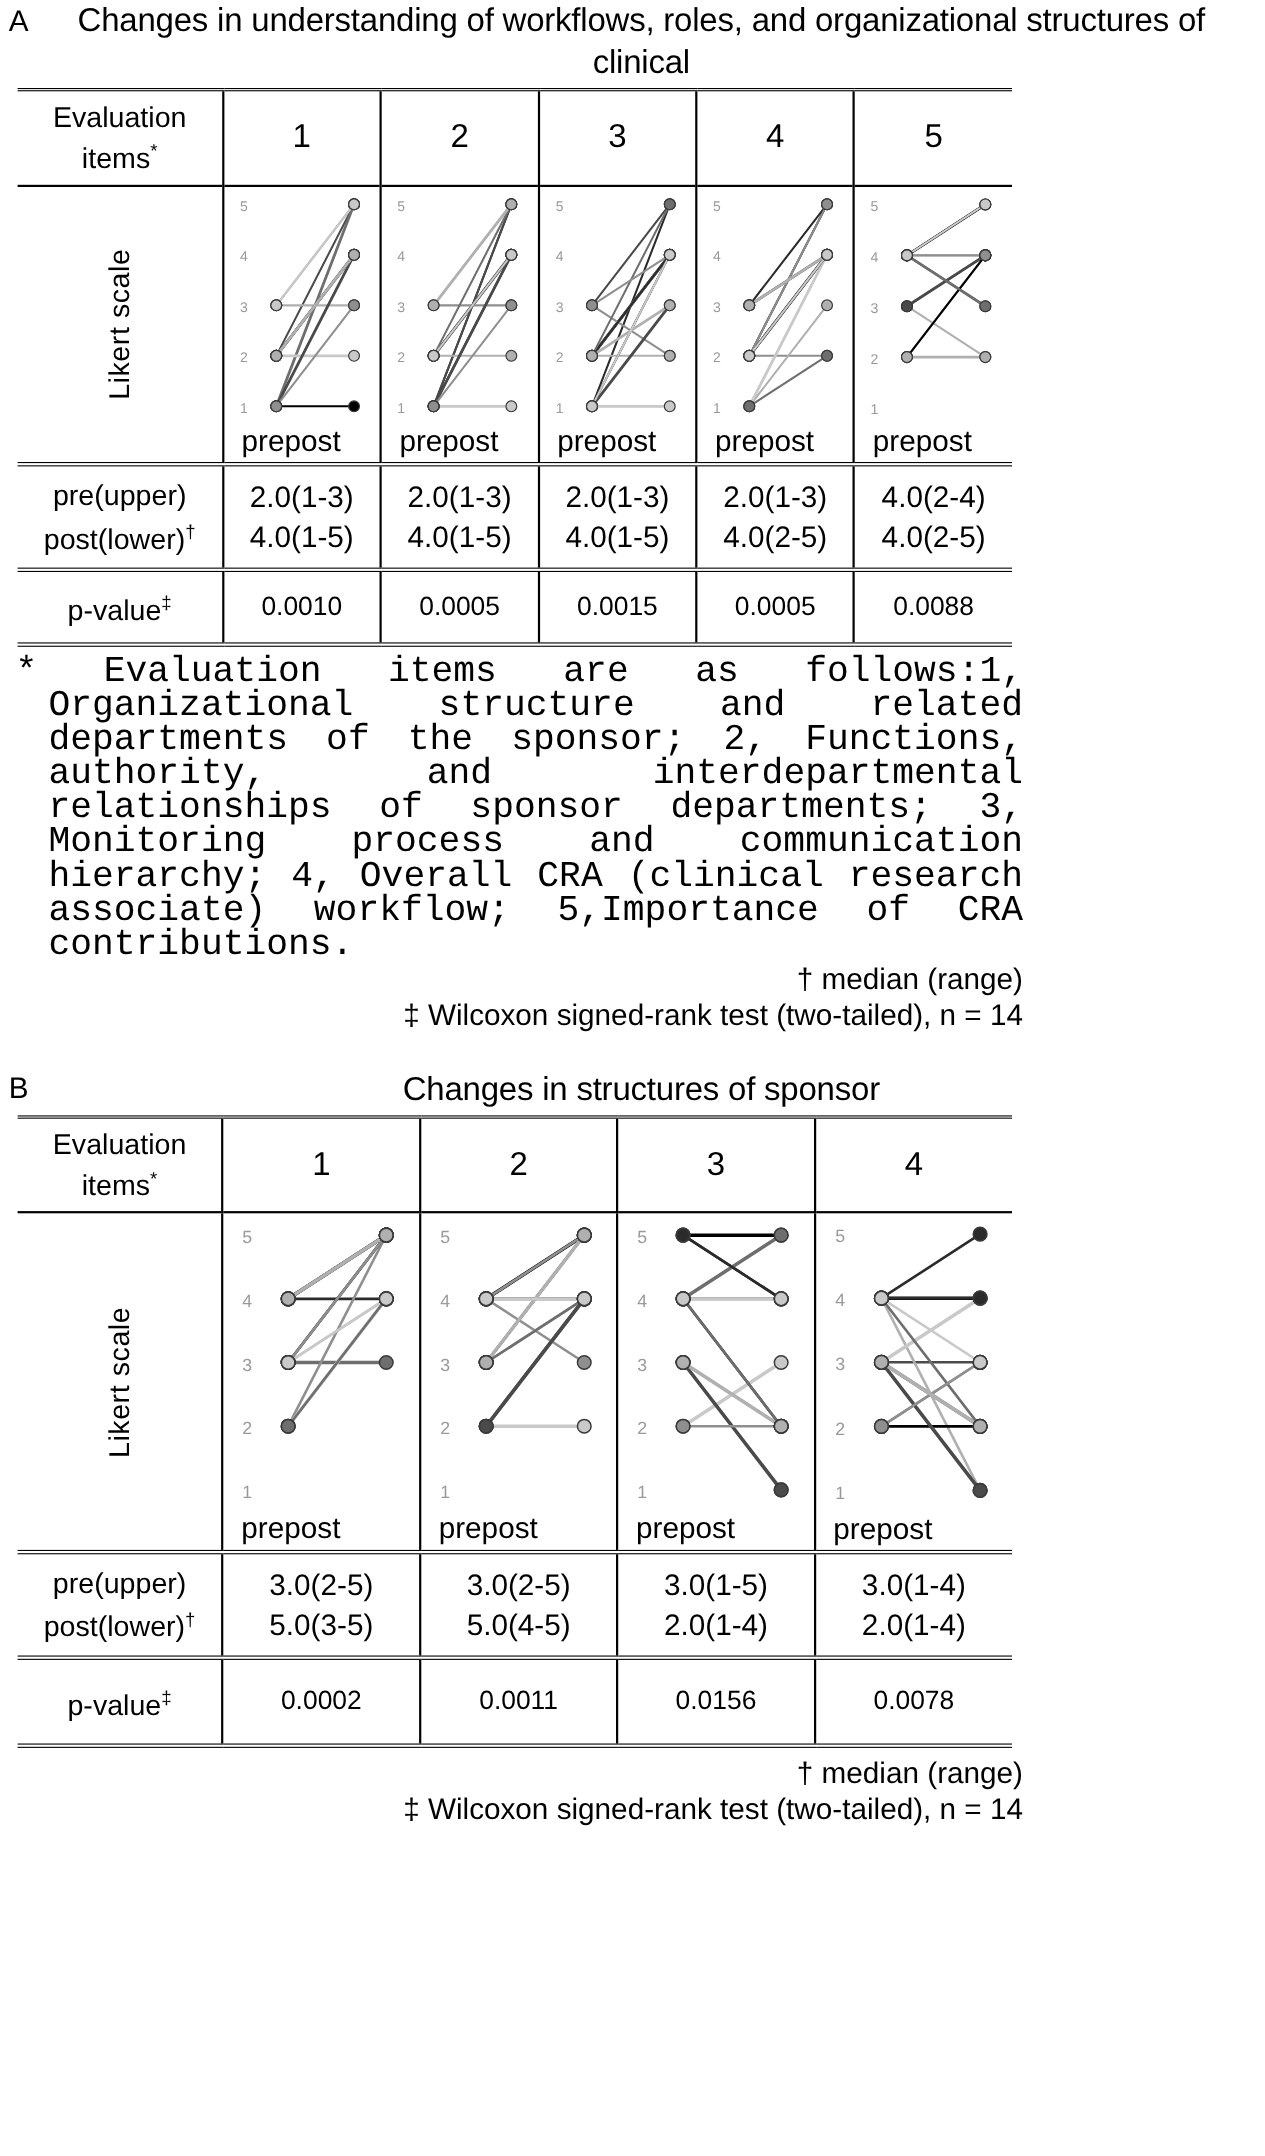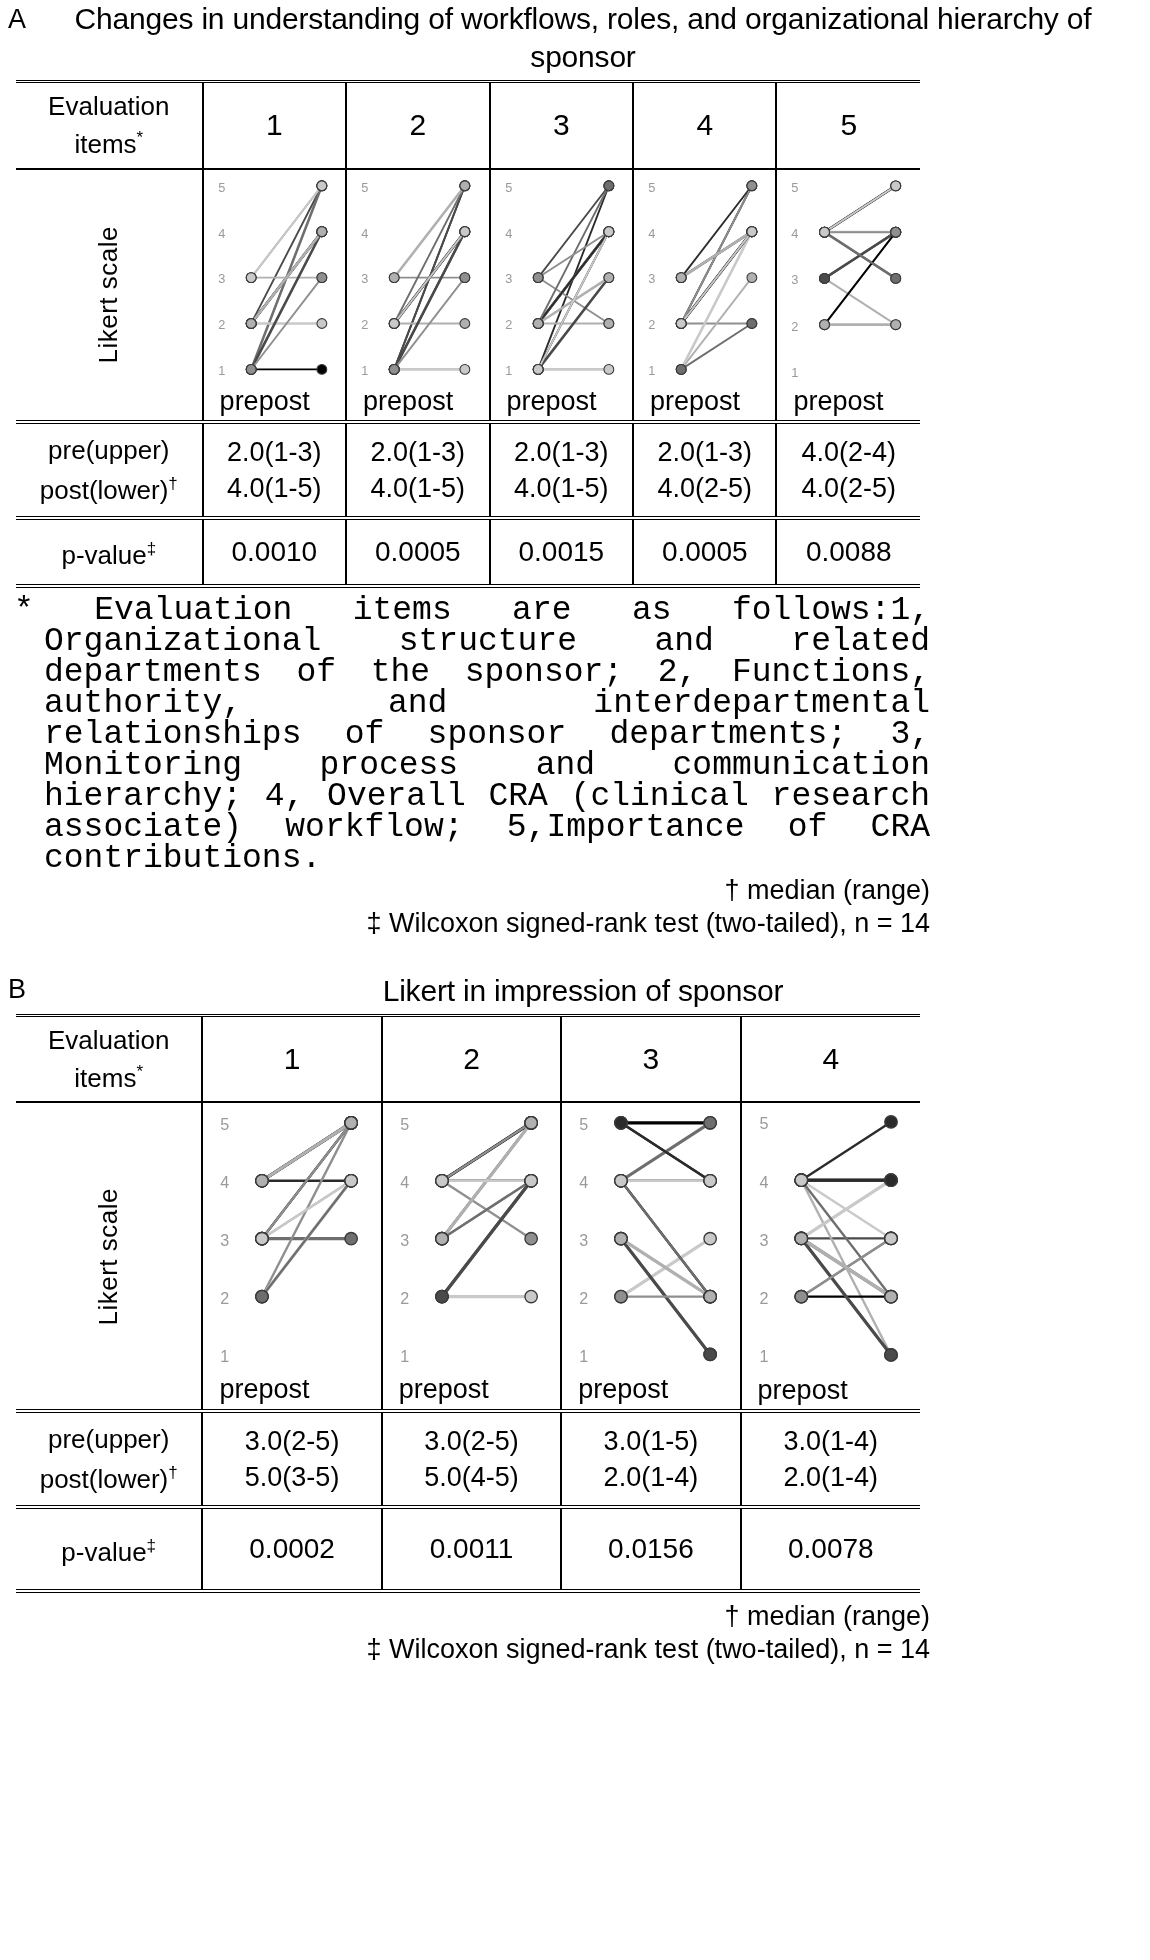--- a/index.html
+++ b/index.html
@@ -33,21 +33,21 @@
   .rule-dbl { border-top:4px double #000 !important; }
   .rule-thin { border-top:2px solid #000 !important; }
   .vline { border-left:2px solid #000 !important; }
 
   .hdr-label { font-size:26px; line-height:31px; }
   .hdr-num { font-size:30px; }
   .sup { font-size:17px; vertical-align:super; }
 
   .rowlabel { font-size:26px; line-height:34px; }
   .cellval { font-size:27px; line-height:36px; }
-  .pval { font-size:28px; }
+  .pval { font-size:24px; }
 
   
   .likert-axis-cell { position:relative; }
   .likert-vert {
     writing-mode:vertical-rl; transform:rotate(180deg);
     font-size:26px; letter-spacing:.5px; white-space:nowrap;
     margin:0 auto;
   }
   .chartwrap { position:relative; width:100%; }
   .chartwrap svg { display:block; width:100%; height:auto; }
@@ -67,21 +67,21 @@
   .note-plain { font-size:27px; line-height:33px; text-align:right; }
   .gap-ab { height:30px; }
 </style>
 </head>
 <body>
 
 <div class="figure">
 
   <div class="panel-head">
     <div class="panel-letter">A</div>
-    <div class="panel-title">Changes in understanding of workflows, roles, and organizational hierarchy of sponsor</div>
+    <div class="panel-title">Changes in understanding of workflows, roles, and organizational structures of clinical</div>
   </div>
 
   <table class="fig" id="tableA">
       <colgroup>
         <col style="width:186px">
         <col style="width:143px">
         <col style="width:143px">
         <col style="width:143px">
         <col style="width:143px">
         <col style="width:143px">
@@ -415,21 +415,21 @@
   <div class="notes">
     <div class="note-just">* Evaluation items are as follows:1, Organizational structure and related departments of the sponsor; 2, Functions, authority, and interdepartmental relationships of sponsor departments; 3, Monitoring process and communication hierarchy; 4, Overall CRA (clinical research associate) workflow; 5,Importance of CRA contributions.</div>
     <div class="note-plain">† median (range)</div>
     <div class="note-plain">‡ Wilcoxon signed-rank test (two-tailed),  n = 14</div>
   </div>
 
   <div class="gap-ab"></div>
 
   <div class="panel-head">
     <div class="panel-letter">B</div>
-    <div class="panel-title single">Likert in impression of sponsor</div>
+    <div class="panel-title single">Changes in structures of sponsor</div>
   </div>
 
   <table class="fig" id="tableB">
       <colgroup>
         <col style="width:186px">
         <col style="width:179px">
         <col style="width:179px">
         <col style="width:179px">
         <col style="width:179px">
       </colgroup>

